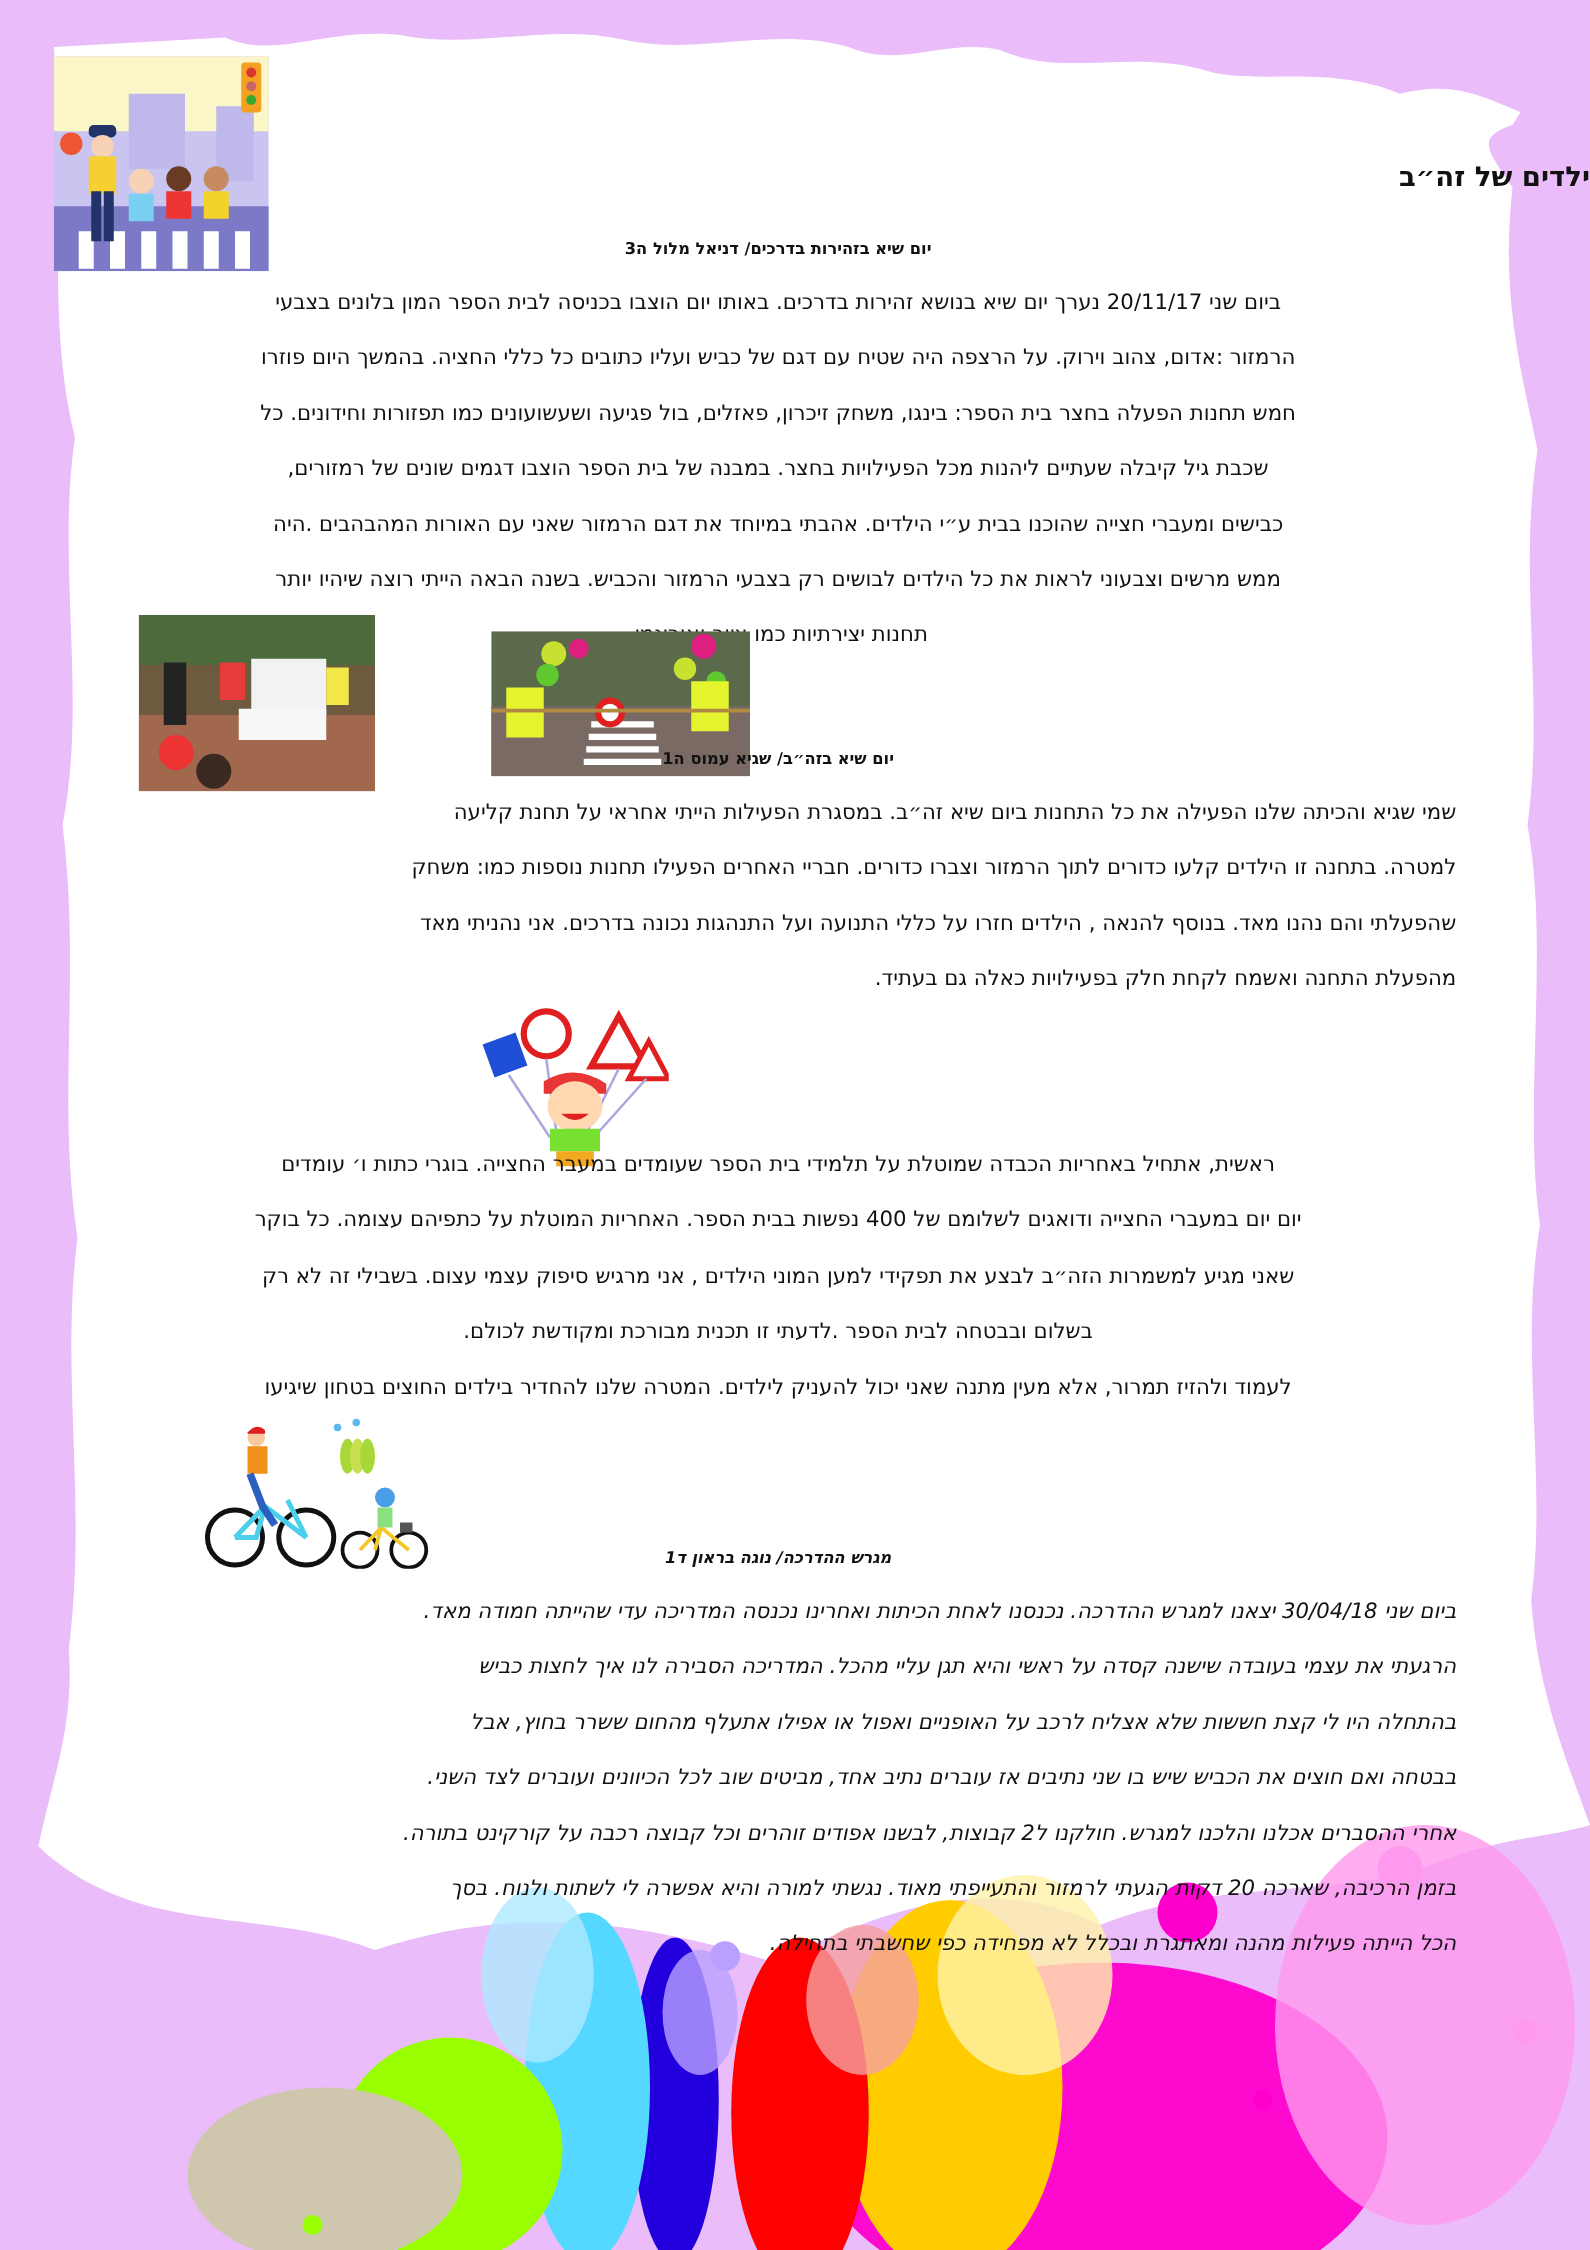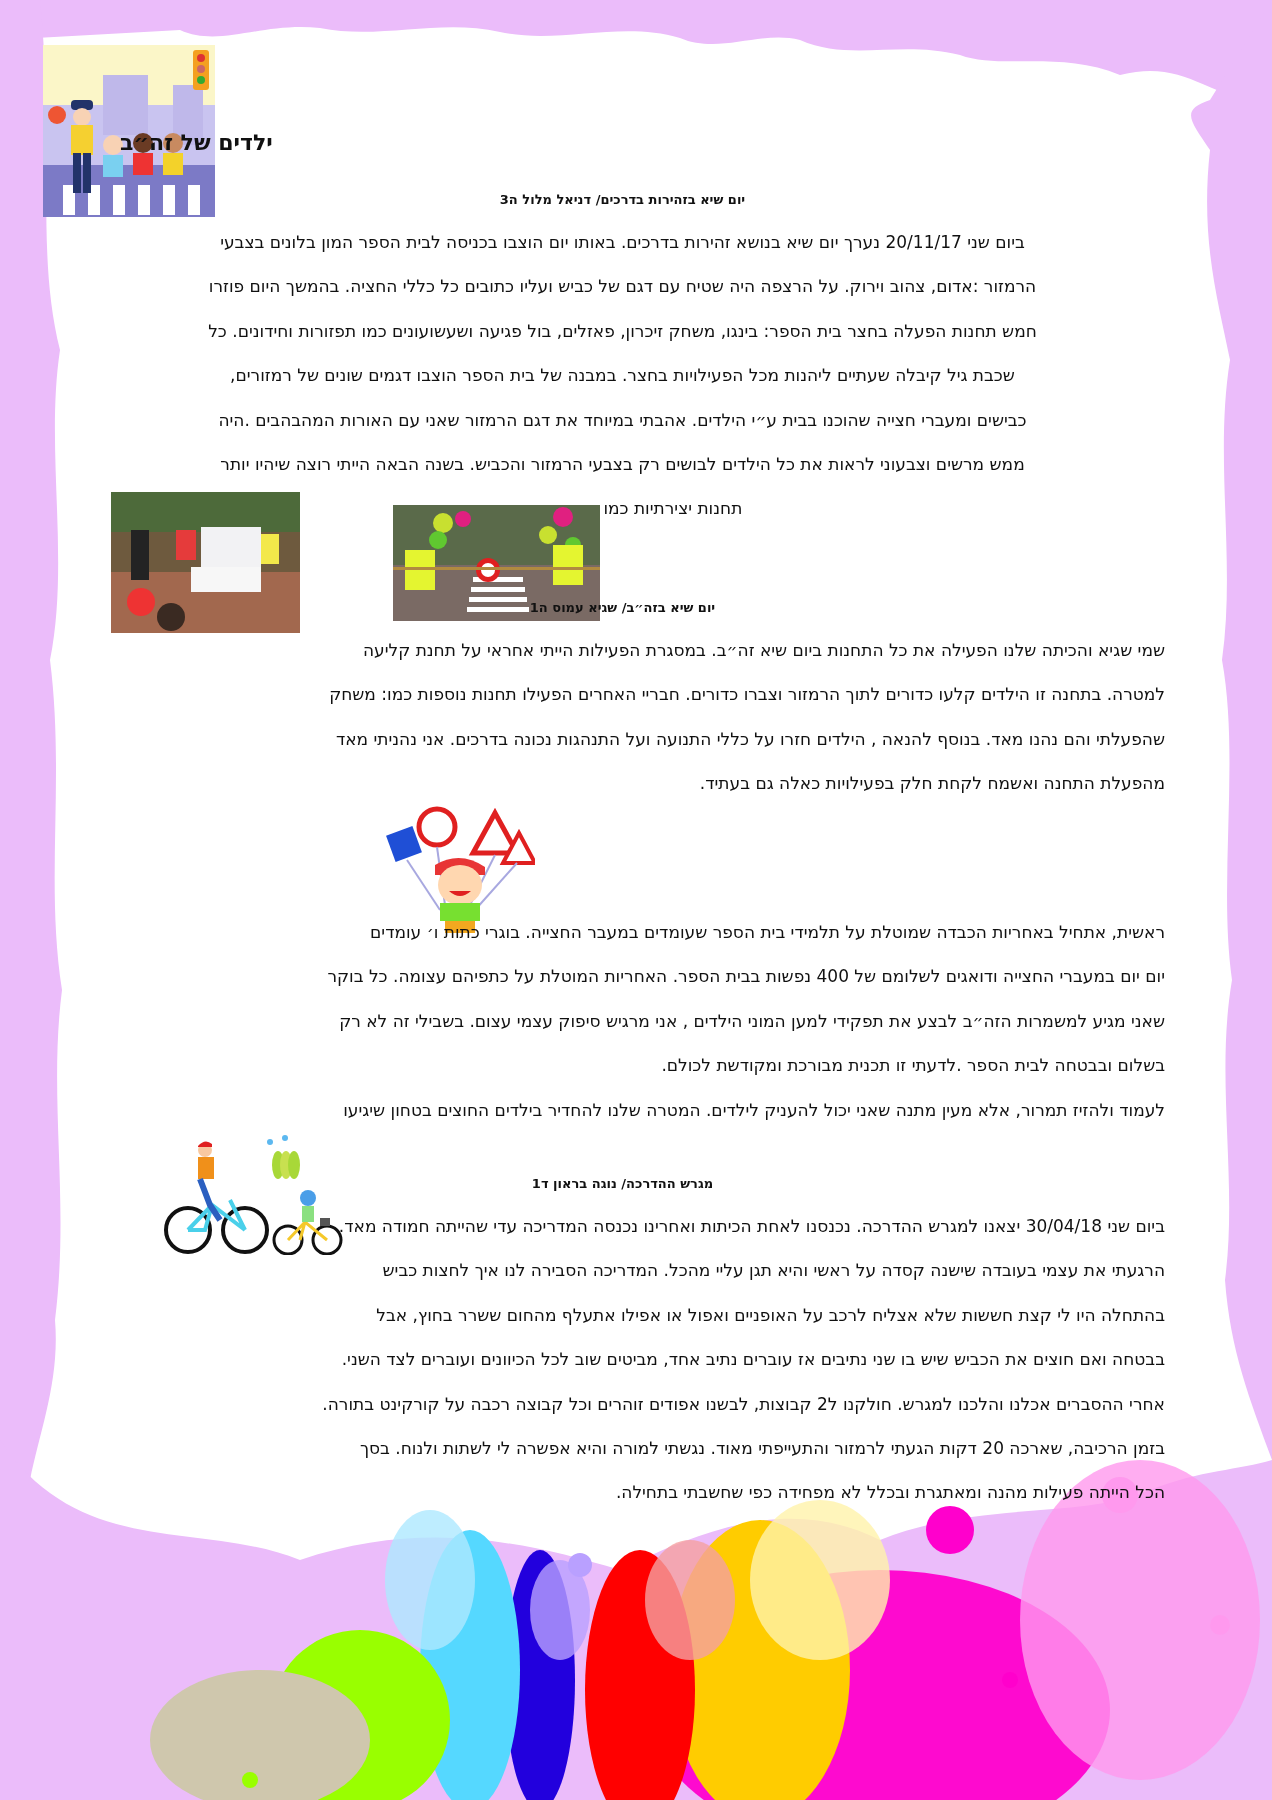--- a/index.html
+++ b/index.html
@@ -3,21 +3,21 @@
   <meta charset="utf-8">
   <style>
     * { box-sizing: border-box; margin: 0; padding: 0; }
     html, body { width: 1272px; height: 1800px; overflow: hidden; background: #ffffff; }
     body { position: relative; font-family: "DejaVu Sans", sans-serif; color: #111; }
 
     .bg-layer { position: absolute; inset: 0; z-index: 0; pointer-events: none; }
 
     .page-title {
       position: absolute; top: 130px; left: 0; width: 1272px;
-      text-align: left; font-size: 22px; font-weight: bold; direction: rtl;
+      text-align: right; font-size: 22px; font-weight: bold; direction: rtl;
       padding-left: 120px; z-index: 2;
     }
 
     .content {
       position: absolute; left: 80px; width: 1085px; direction: rtl; z-index: 2;
     }
     .section-heading {
       font-size: 13px; font-weight: bold; line-height: 30px; text-align: center;
     }
     .para {
@@ -169,21 +169,21 @@
     <line x1="132" y1="58" x2="90" y2="105" stroke="#a8a8e0" stroke-width="2"></line>
     <path d="M50 60 Q75 45 100 62 L100 70 L50 70 Z" fill="#e83535"></path>
     <ellipse cx="75" cy="80" rx="22" ry="20" fill="#ffd7b0"></ellipse>
     <path d="M64 86 Q75 96 86 86" fill="#e02020"></path>
     <rect x="55" y="98" width="40" height="18" fill="#77e030"></rect>
     <rect x="60" y="116" width="30" height="12" fill="#f2a820"></rect>
   </svg>
 </div>
 
 <div class="content" style="top:905px;">
-  <div class="para" style="margin-top:5px;">
+  <div class="para" style="margin-top:5px;text-align:center;">
     <span>ראשית, אתחיל באחריות הכבדה שמוטלת על תלמידי בית הספר שעומדים במעבר החצייה. בוגרי כתות ו׳ עומדים</span>
     <span>יום יום במעברי החצייה ודואגים לשלומם של 400 נפשות בבית הספר. האחריות המוטלת על כתפיהם עצומה. כל בוקר</span>
     <span>שאני מגיע למשמרות הזה״ב לבצע את תפקידי למען המוני הילדים , אני מרגיש סיפוק עצמי עצום. בשבילי זה לא רק</span>
     <span>בשלום ובבטחה לבית הספר .לדעתי זו תכנית מבורכת ומקודשת לכולם.</span>
     <span>לעמוד ולהזיז תמרור, אלא מעין מתנה שאני יכול להעניק לילדים. המטרה שלנו להחדיר בילדים החוצים בטחון שיגיעו</span>
   </div>
 </div>
 
 <div class="illus" style="left:160px; top:1130px; width:200px; height:125px;">
   <svg width="200" height="125" viewBox="0 0 200 125">
@@ -201,21 +201,21 @@
     <path d="M40 49 L50 75 L60 90" stroke="#2b5fc0" stroke-width="6" fill="none"></path>
     <circle cx="128" cy="110" r="14" fill="none" stroke="#111" stroke-width="3"></circle>
     <circle cx="167" cy="110" r="14" fill="none" stroke="#111" stroke-width="3"></circle>
     <path d="M128 110 L145 92 L167 110 M145 92 L140 110" stroke="#f5c82a" stroke-width="3" fill="none"></path>
     <circle cx="148" cy="68" r="8" fill="#4a9ee8"></circle>
     <rect x="142" y="76" width="12" height="16" fill="#8ae080"></rect>
     <rect x="160" y="88" width="10" height="8" fill="#555"></rect>
   </svg>
 </div>
 
-<div class="content" style="top:1169px;">
+<div class="content" style="top:1232px;font-style:italic;">
   <div class="section-heading">מגרש ההדרכה/ נוגה בראון ד1</div>
   <div class="para" style="margin-top:5px;">
     <span>ביום שני 30/04/18 יצאנו למגרש ההדרכה. נכנסנו לאחת הכיתות ואחרינו נכנסה המדריכה עדי שהייתה חמודה מאד.</span>
     <span>הרגעתי את עצמי בעובדה שישנה קסדה על ראשי והיא תגן עליי מהכל. המדריכה הסבירה לנו איך לחצות כביש</span>
     <span>בהתחלה היו לי קצת חששות שלא אצליח לרכב על האופניים ואפול או אפילו אתעלף מהחום ששרר בחוץ, אבל</span>
     <span>בבטחה ואם חוצים את הכביש שיש בו שני נתיבים אז עוברים נתיב אחד, מביטים שוב לכל הכיוונים ועוברים לצד השני.</span>
     <span>אחרי ההסברים אכלנו והלכנו למגרש. חולקנו ל2 קבוצות, לבשנו אפודים זוהרים וכל קבוצה רכבה על קורקינט בתורה.</span>
     <span>בזמן הרכיבה, שארכה 20 דקות הגעתי לרמזור והתעייפתי מאוד. נגשתי למורה והיא אפשרה לי לשתות ולנוח. בסך</span>
     <span>הכל הייתה פעילות מהנה ומאתגרת ובכלל לא מפחידה כפי שחשבתי בתחילה.</span>
   </div>

